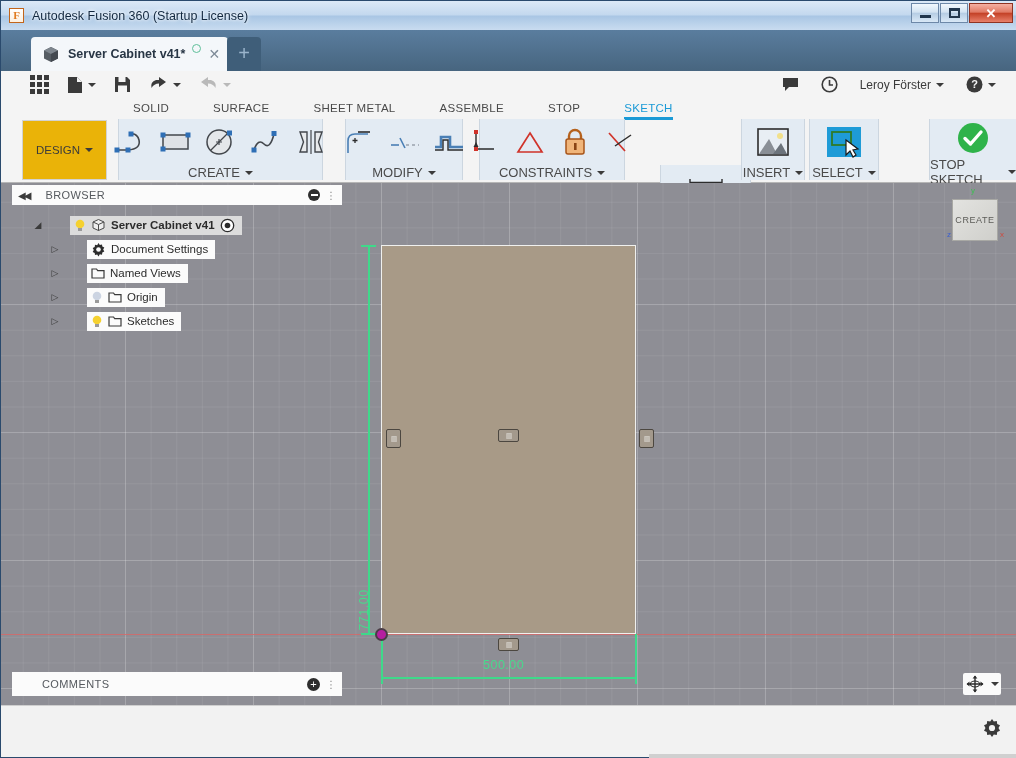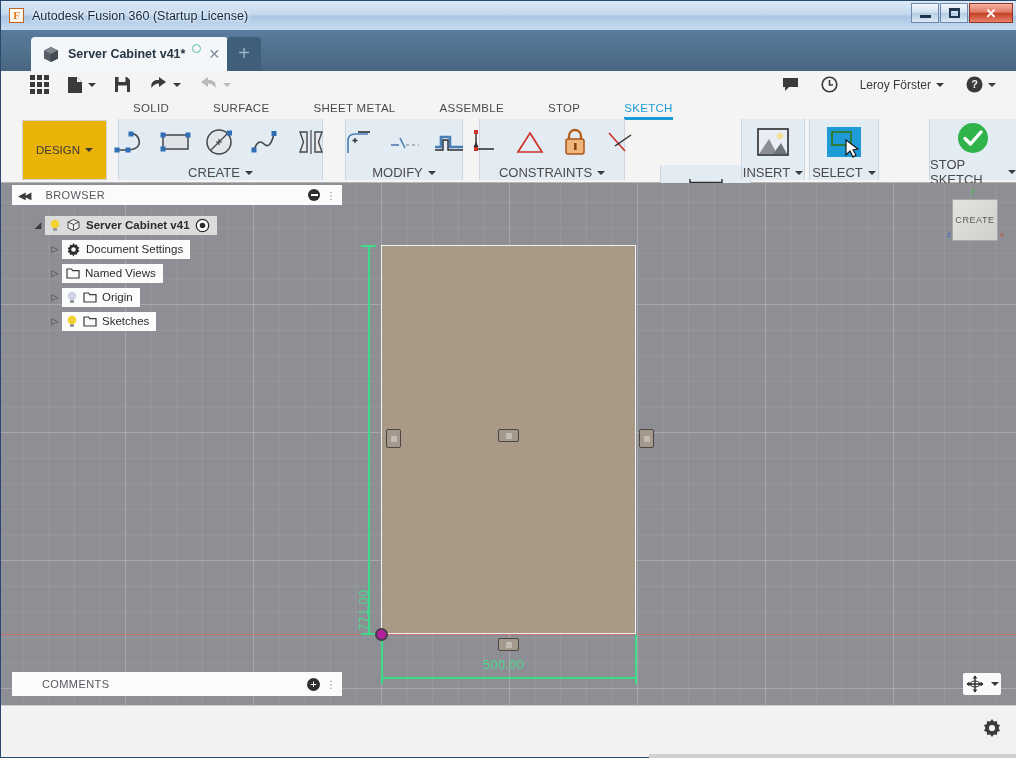--- a/index.html
+++ b/index.html
@@ -172,21 +172,21 @@
   }
   #browser .minus i { width:7px; height:2px; background:#fff; display:block;}
   #browser .grip { margin-left:6px; font-size:10px; color:#888; }
   #tree { position:absolute; left:30px; top:212px; width:310px; }
   .tnode { display:flex; align-items:center; height:24px; font-size:11.5px; color:#2c2c2c;}
   .tnode .tri {
     width:14px; text-align:center; font-size:9px; color:#3b3b3b; cursor:pointer;
   }
   .tnode .chip {
     background:#fbfbfb; display:flex; align-items:center; gap:5px;
-    padding:2px 7px 2px 4px; height:19px;
+    padding:2px 7px 2px 4px; height:19px;margin-left:25px;
   }
   .bulb { width:12px; height:13px; }
   .bulb.off .b { fill:#ccd4e2; }
   .folder { width:14px; height:12px; }
   #tree .root .chip { background:#dcdcdc; font-weight:bold; }
 
   
   #comments {
     position:absolute; left:11px; top:671px; width:330px; height:24px;
     background:#fbfbfb; display:flex; align-items:center; padding:0 6px;

